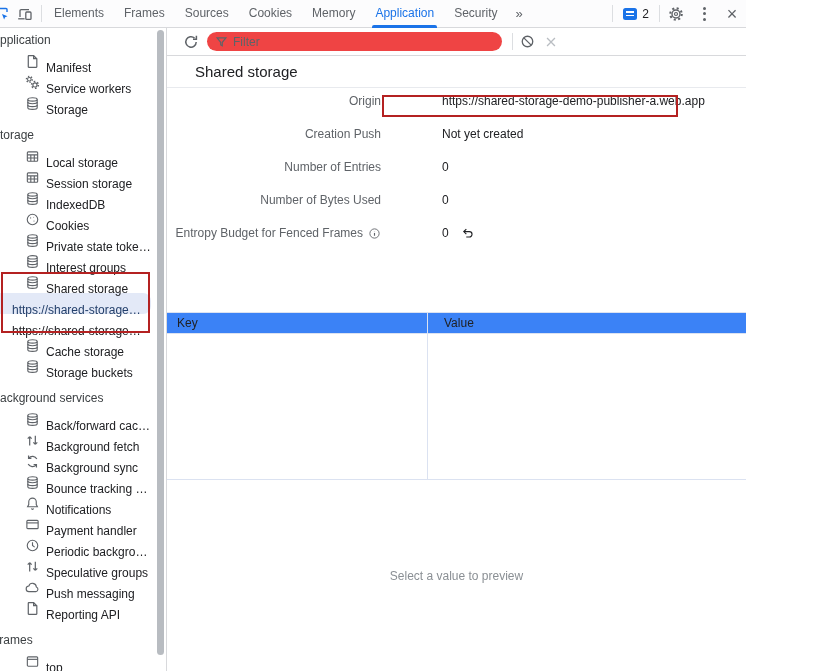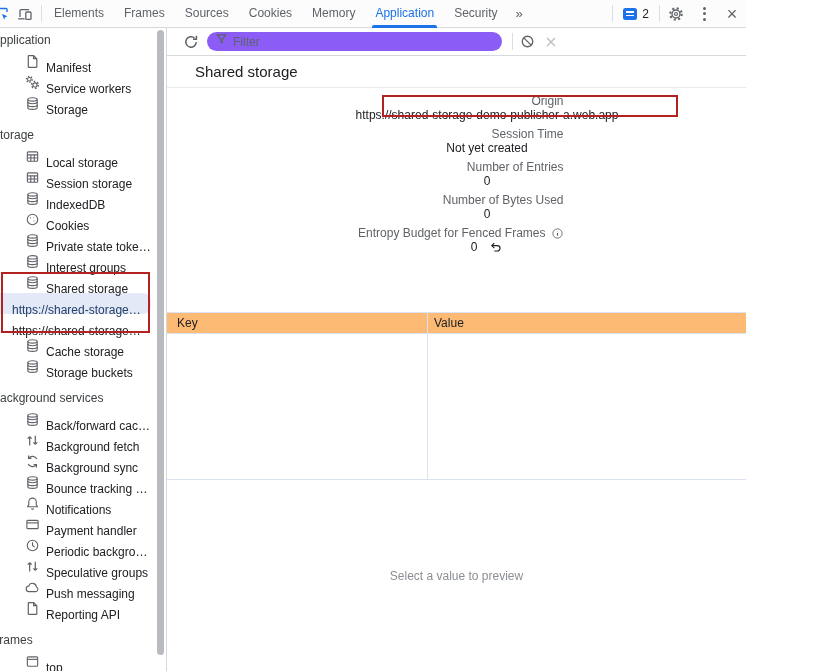--- a/index.html
+++ b/index.html
@@ -50,39 +50,39 @@
   
   .red-box { position:absolute; border:2px solid #b42121; pointer-events:none; z-index:6; }
   #sidebar-annotation { left:1px; top:244px; width:149px; height:61px; }
   #origin-annotation  { left:215px; top:67px; width:296px; height:22px; }
 
   
   .main { position:relative; flex:1; background:#fff; }
   .toolbar { position:absolute; top:0; left:0; right:0; height:28px; border-bottom:1px solid #d8d9dc;
              display:flex; align-items:center; padding-left:12px; }
   .toolbar .tb-icon { width:24px; }
-  .filter-pill { width:295px; height:19px; background:#8b5cf6; border-radius:10px; display:flex; 
+  .filter-pill { width:295px; height:19px; background:#ef4444; border-radius:10px; display:flex; align-items:center;
                  padding:0 8px; margin:0 8px 0 4px; }
   .filter-pill svg { flex:none; margin-right:5px; }
   .filter-pill input { border:none; outline:none; background:transparent; font:12px "Liberation Sans", sans-serif;
                        color:#202124; width:100%; }
   .filter-pill input::placeholder { color:#5f6368; }
 
   .page-title { position:absolute; top:28px; left:0; right:0; height:32px; display:flex; align-items:center;
                 padding-left:28px; font-size:15px; font-weight:400; color:#202124; border-bottom:1px solid #e8eaee; }
 
   .metadata { position:absolute; top:66px; left:0; right:0; }
-  .meta-row { height:33px; display:flex; align-items:center;flex-direction:column; }
+  .meta-row { height:33px; display:flex; align-items:flex-start; }
   .meta-label { width:214px; display:flex; justify-content:flex-end; align-items:center; gap:5px; color:#5f6368; text-align:right; }
   .meta-value { margin-left:14px; display:flex; align-items:center; gap:12px; color:#202124;padding-left:47px; }
 
-  .grid-header { position:absolute; top:284px; left:0; right:0; height:22px; background:#fdba74;
+  .grid-header { position:absolute; top:284px; left:0; right:0; height:22px; background:#3b82f6;
                  border-top:1px solid #dbe2f1; border-bottom:1px solid #dbe2f1; display:flex; align-items:center; }
   .gh-key   { width:260px; padding-left:10px; flex:none; }
-  .gh-value { flex:1; padding-left:6px; border-left:1px solid #dbe2f1; height:100%; display:flex; align-items:center; }
+  .gh-value { flex:1; padding-left:16px; border-left:1px solid #dbe2f1; height:100%; display:flex; align-items:center; }
   .grid-body { position:absolute; top:306px; left:0; right:0; height:146px; border-bottom:1px solid #dbe2f1; }
   .grid-body::before { content:''; position:absolute; left:260px; top:0; bottom:0; width:1px; background:#dbe2f1; }
 
   .preview { position:absolute; top:452px; left:0; right:0; bottom:0; display:flex; align-items:center; justify-content:center;
              color:#8a8f94; }
 </style>
 </head>
 <body>
 
 <div class="app">
@@ -417,21 +417,21 @@
           <div class="meta-row">
             <div class="meta-label">
               <span>Origin</span>
             </div>
             <div class="meta-value">
               <span>https://shared-storage-demo-publisher-a.web.app</span>
             </div>
           </div>
           <div class="meta-row">
             <div class="meta-label">
-              <span>Session Time</span>
+              <span>Creation Push</span>
             </div>
             <div class="meta-value">
               <span>Not yet created</span>
             </div>
           </div>
           <div class="meta-row">
             <div class="meta-label">
               <span>Number of Entries</span>
             </div>
             <div class="meta-value">

